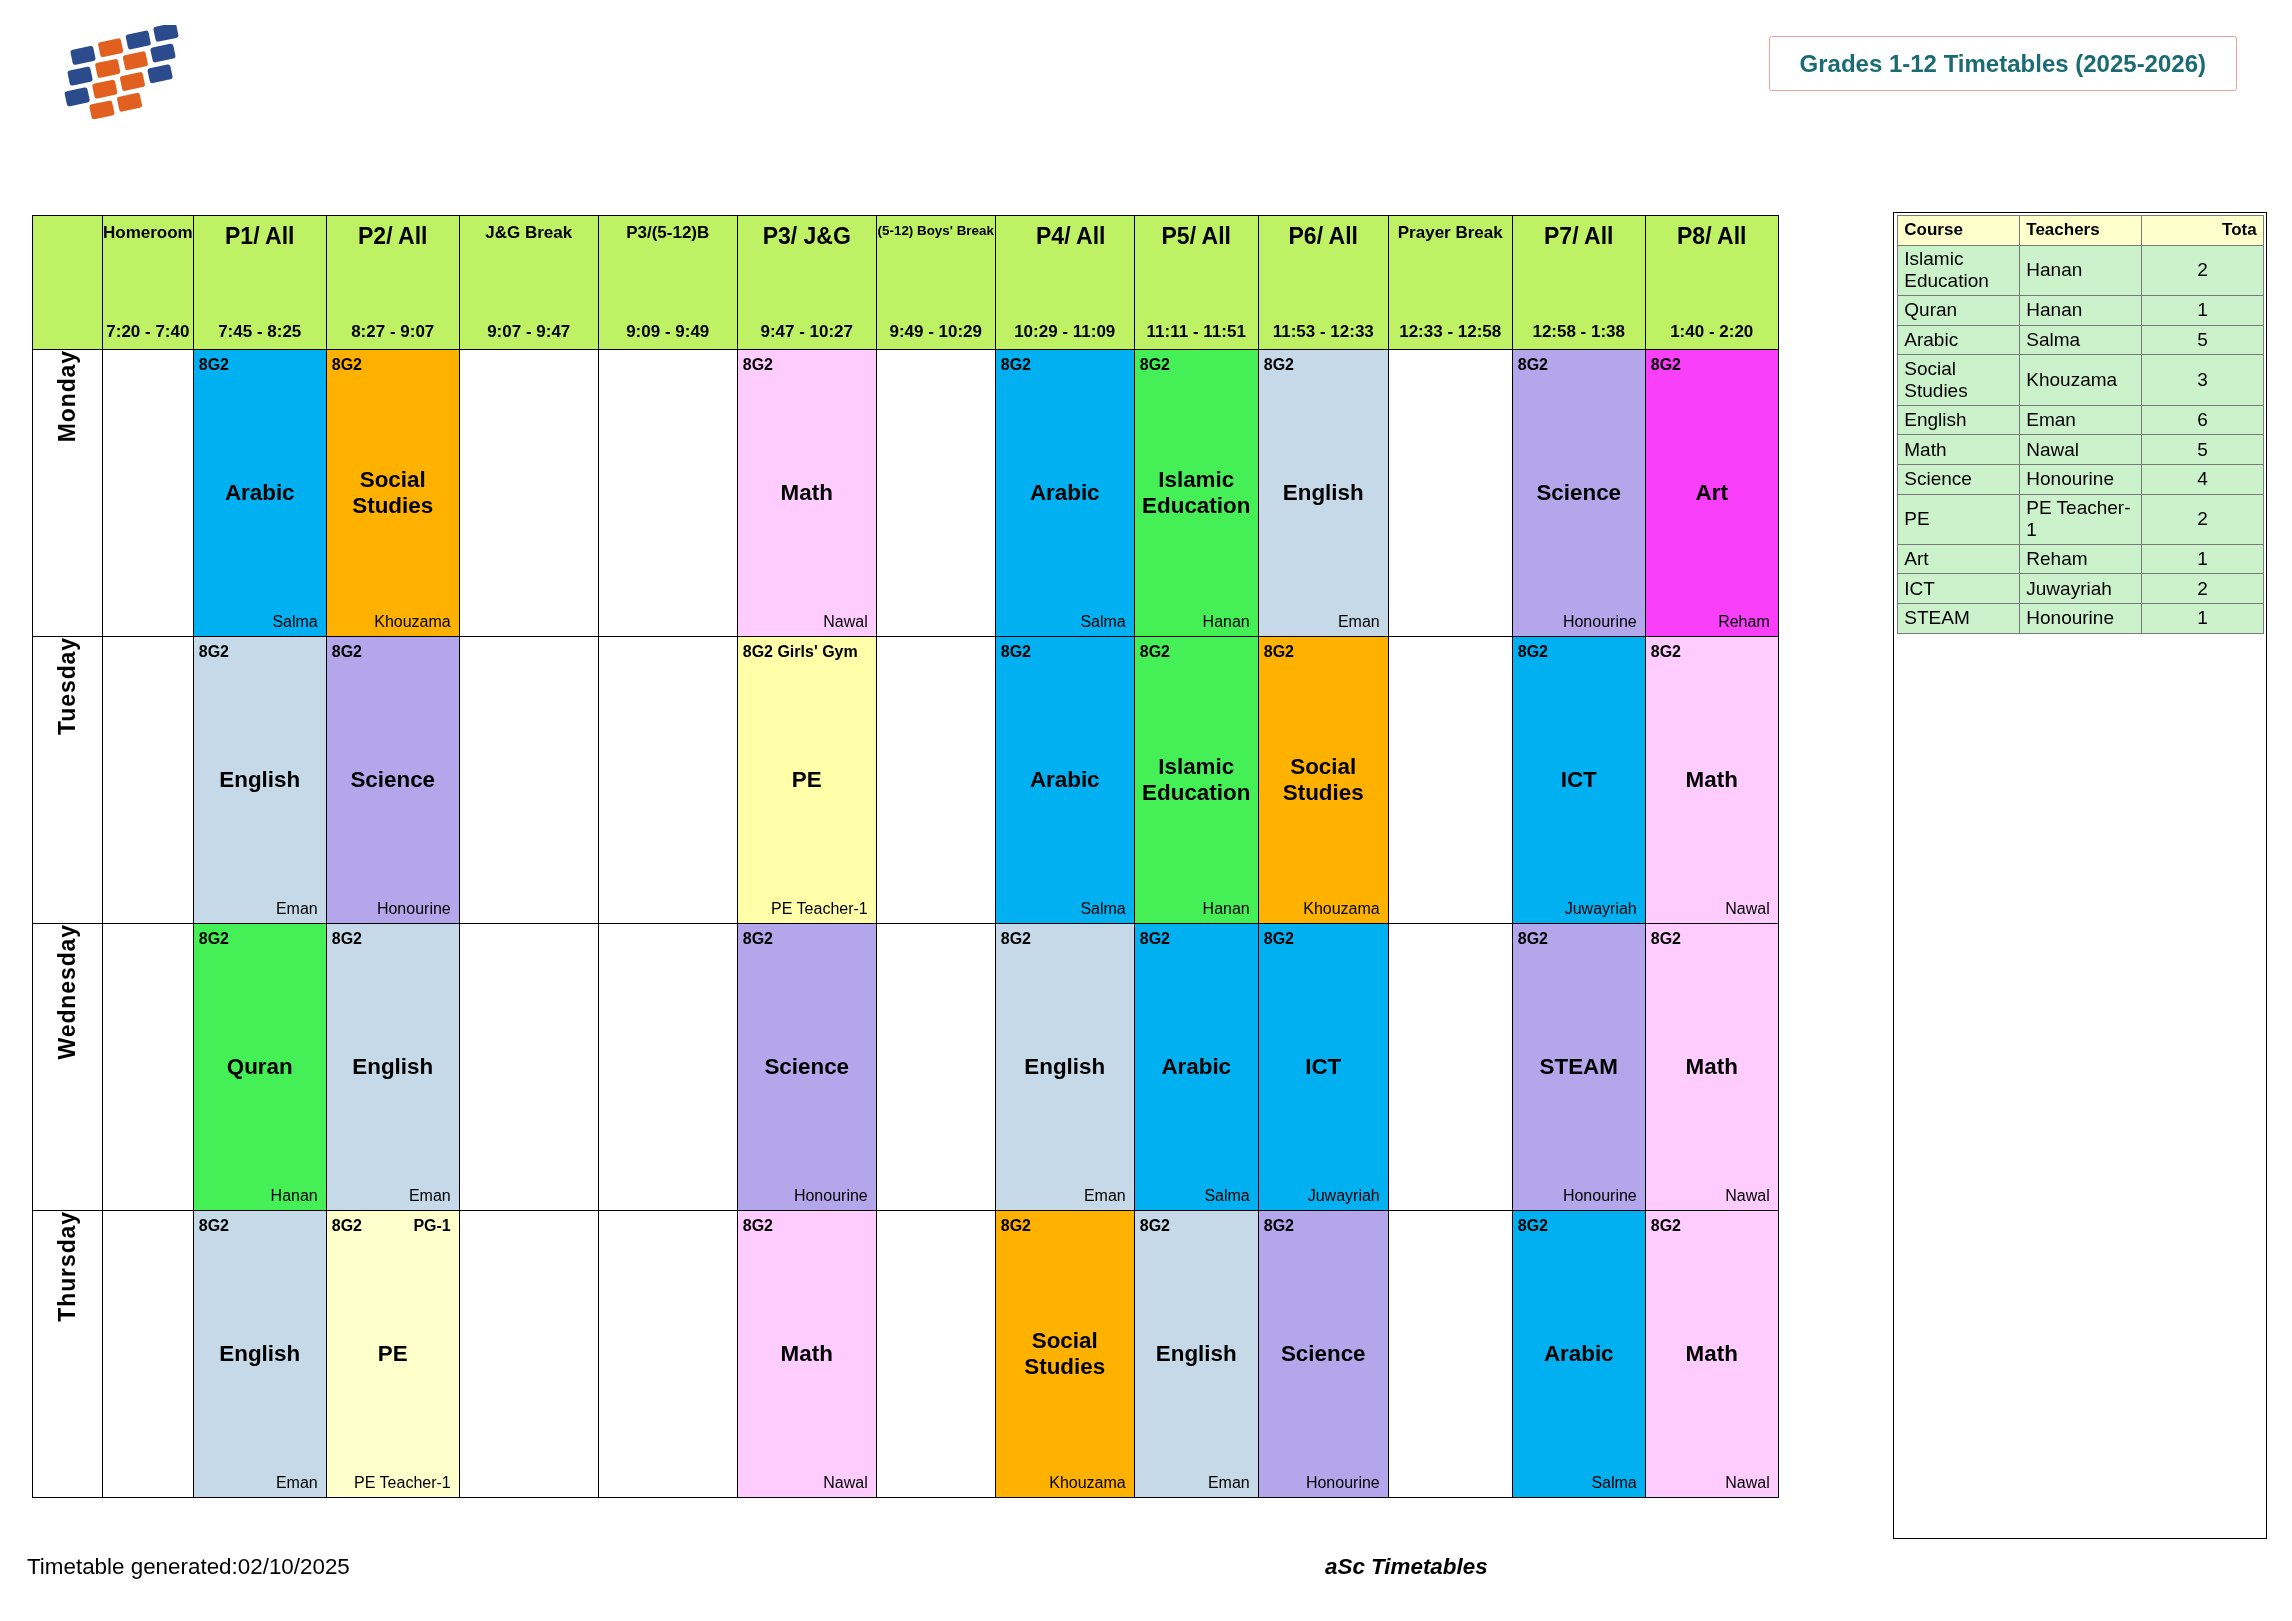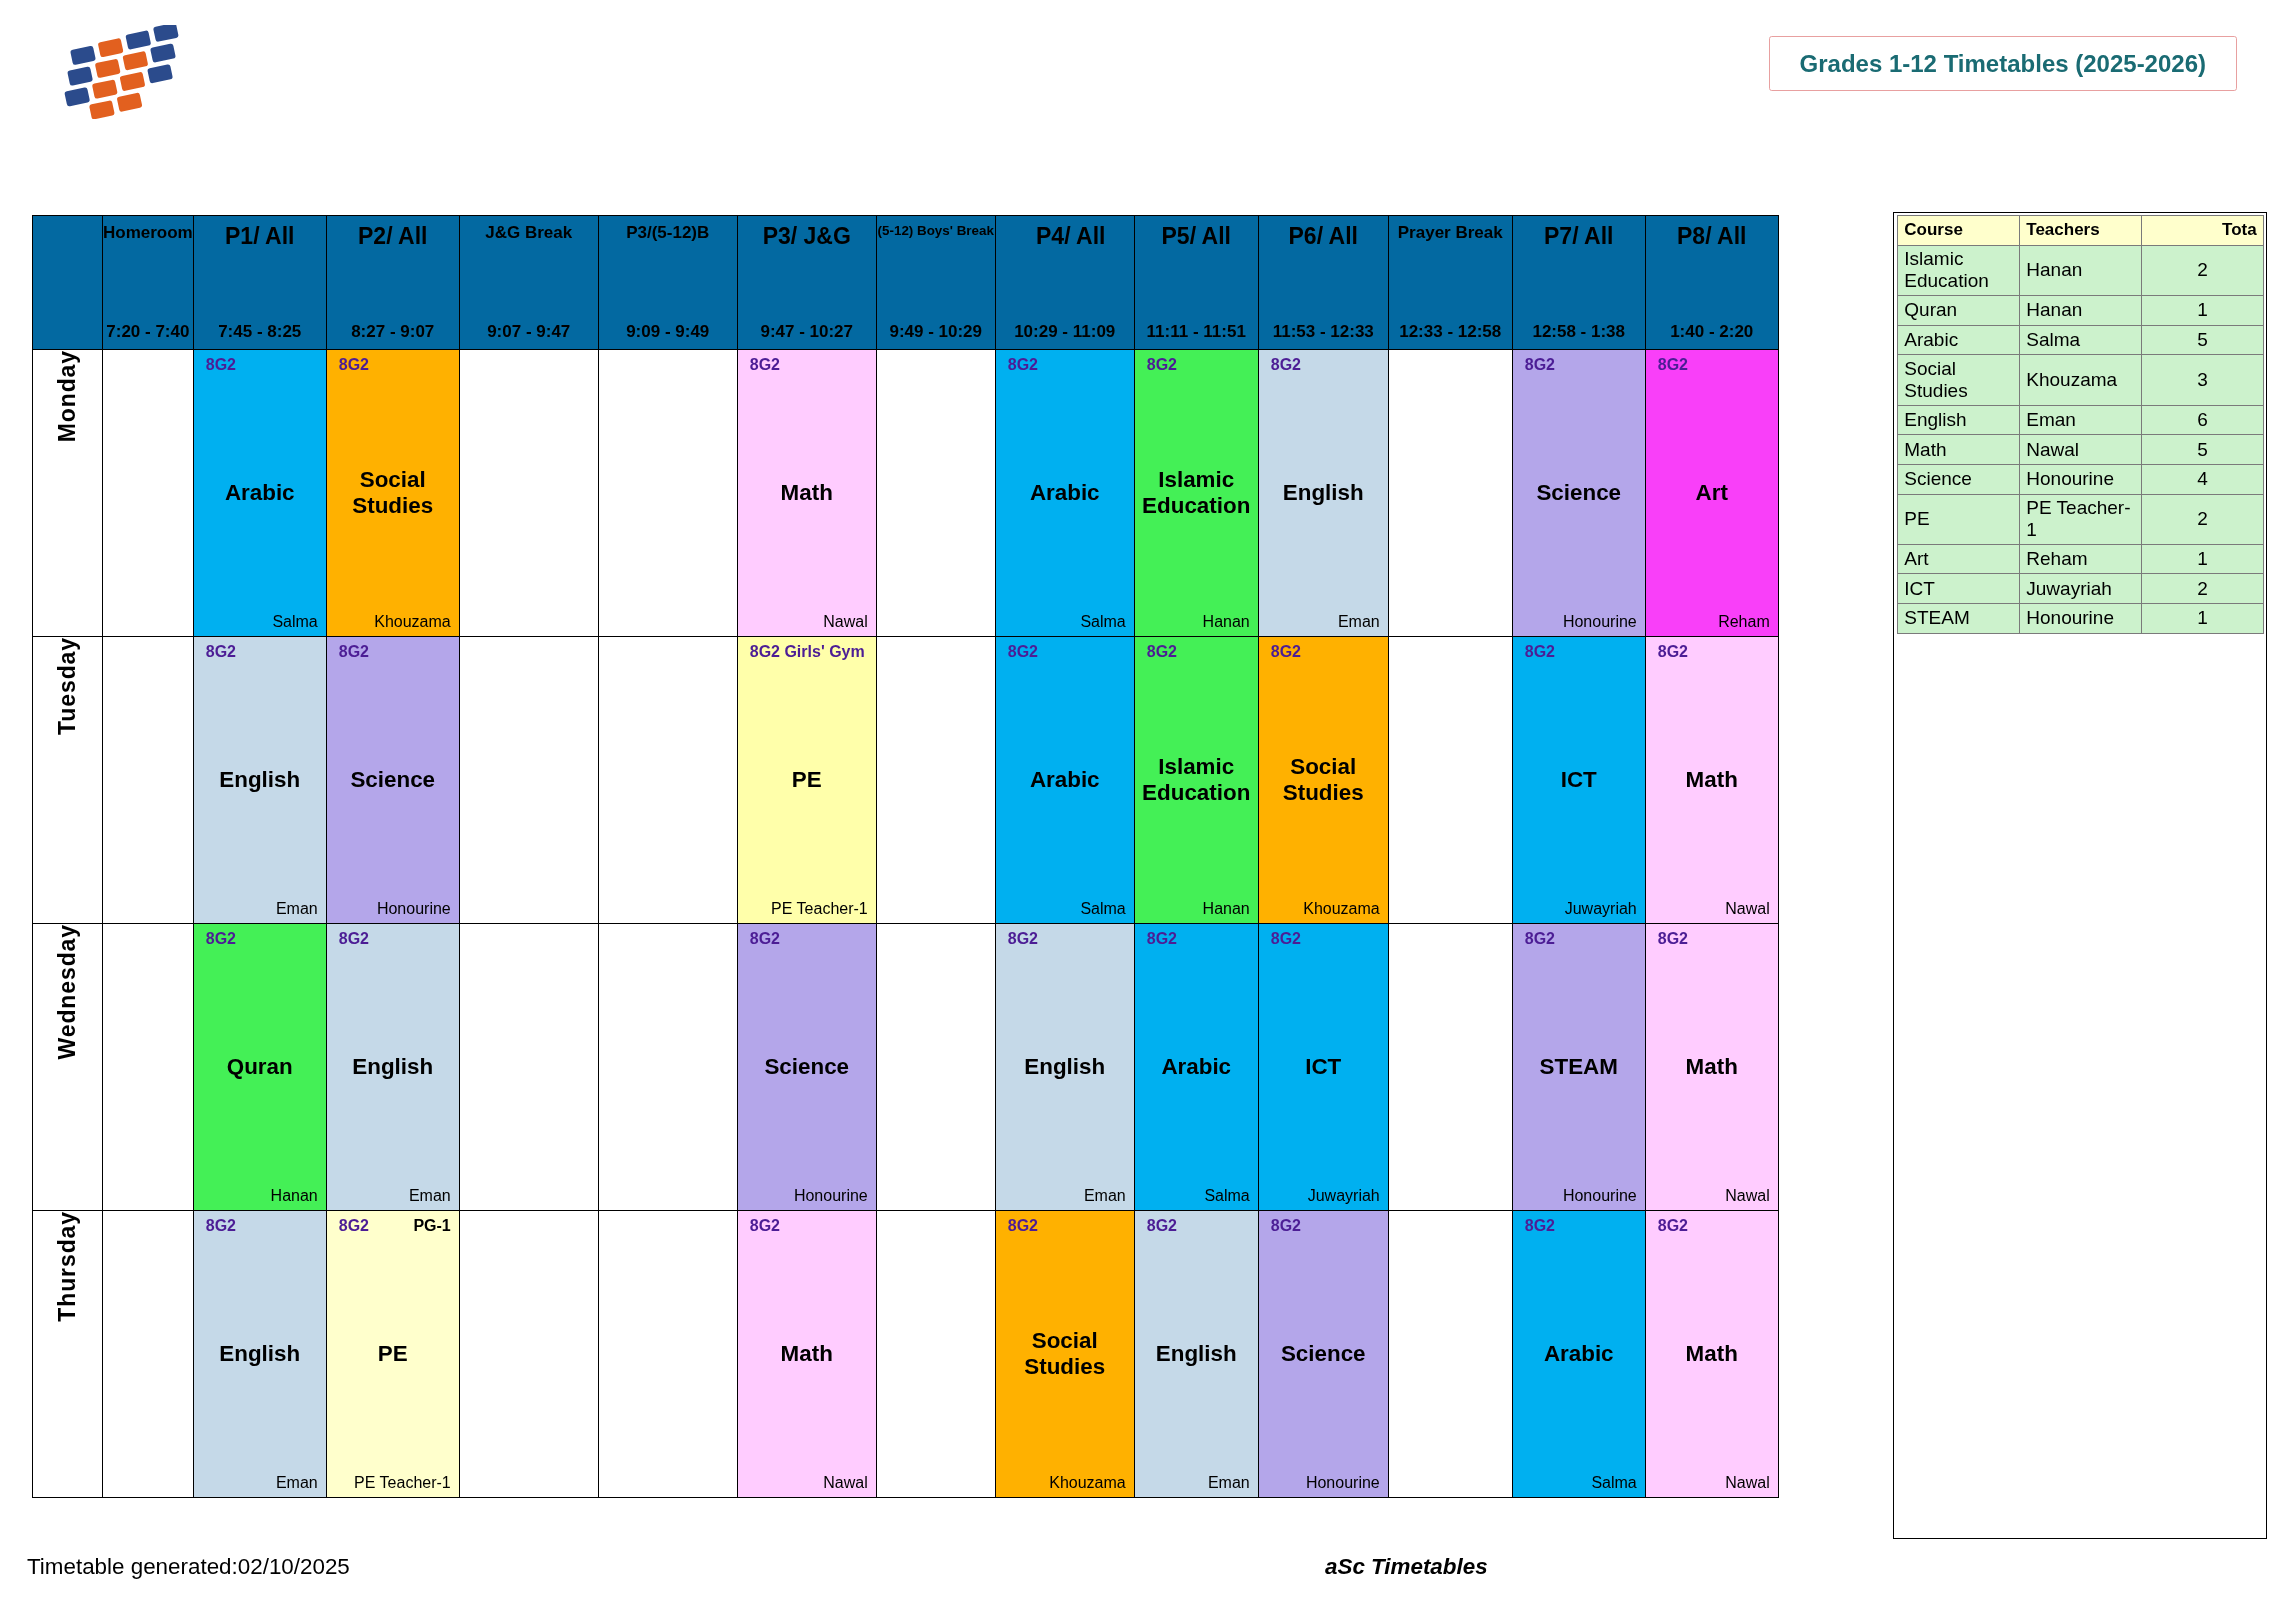--- a/index.html
+++ b/index.html
@@ -86,21 +86,21 @@
     border: 1.4px solid #000;
     padding: 0;
     vertical-align: top;
   }
 
   
   .hdr {
     height: 134px;
     text-align: center;
     position: relative;
-    background: #0369a1;
+    background: #bef264;
   }
   .hdr .pname {
     display: block;
     margin-top: 7.2px;
     font-size: 23px;
     font-weight: bold;
     color: #000;
   }
   .hdr.small .pname { font-size: 17px; }
   .hdr.xsmall .pname { font-size: 13.4px; }
@@ -130,24 +130,24 @@
 
   .row-cell { height: 287px; }
 
   .lesson {
     width: 100%; height: 100%;
     position: relative;
     padding: 0;
   }
   .lesson .cls {
     position: absolute;
-    top: 5.4px; left: 12px;
+    top: 5.4px; left: 5px;
     font-size: 16px;
     font-weight: bold;
-    color: #4c1d95;
+    color: #000000;
   }
   .lesson .cls2 {
     position: absolute;
     top: 5.4px; right: 8px;
     font-size: 16px;
     font-weight: bold;
     color: #000;
   }
   .lesson .subj {
     position: absolute;

